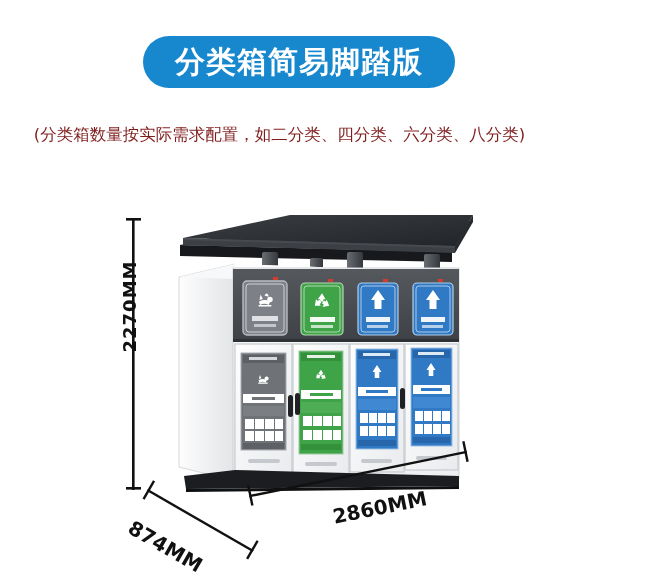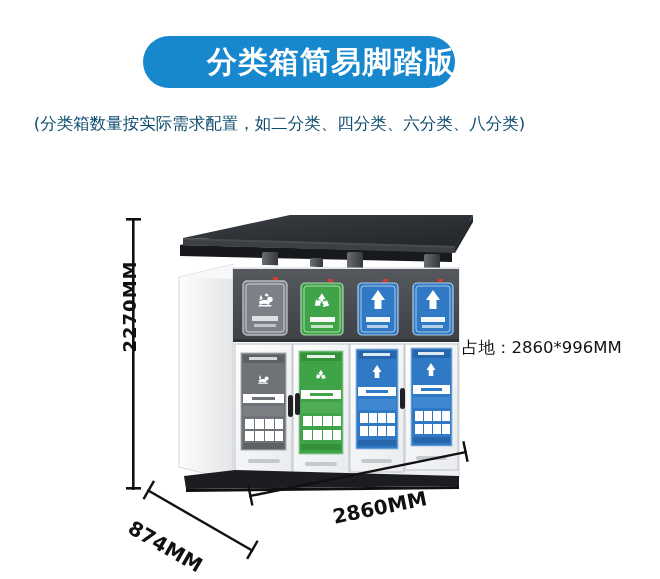--- a/index.html
+++ b/index.html
@@ -7,29 +7,29 @@
     width:660px;height:579px;background:#ffffff;
     font-family:"Liberation Sans","DejaVu Sans",sans-serif;
     overflow:hidden;position:relative;
   }
   .page{position:absolute;inset:0;}
 
   
   .title-banner{
     position:absolute;left:143px;top:36px;width:312px;height:52px;
     background:#1787ce;border-radius:26px;
-    display:flex;align-items:center;justify-content:flex-end;
+    display:flex;align-items:center;justify-content:center;
   }
   .title-banner span{
     color:#ffffff;font-size:30px;font-weight:bold;letter-spacing:1px;
     font-family:"DejaVu Sans","Liberation Sans",sans-serif;
   }
   .subtitle{
-    position:absolute;left:0;top:113px;width:559px;text-align:center;
-    font-size:16.5px;color:#0c4a6e;letter-spacing:0px;
+    position:absolute;left:0;top:124px;width:559px;text-align:center;
+    font-size:16.5px;color:#7f1d1d;letter-spacing:0px;
     font-family:"DejaVu Sans","Liberation Sans",sans-serif;
   }
   .dim-v-label{
     position:absolute;left:84px;top:296px;
     font-size:18px;font-weight:700;color:#111;letter-spacing:1px;
     transform:rotate(-90deg);transform-origin:center center;white-space:nowrap;
     font-family:"DejaVu Sans","Liberation Sans",sans-serif;
   }
   .dim-w-label{
     position:absolute;left:333px;top:505px;font-size:20px;font-weight:700;color:#111;
@@ -317,16 +317,15 @@
         <rect x="119.6" y="-10" width="2.4" height="21" fill="#111"></rect>
       </g>
     </g>
   </svg>
 
   <div class="dim-v-label">2270MM</div>
   <div class="dim-w-label">2860MM</div>
   <div class="dim-d-label">874MM</div>
 
   <div class="specs">
-    <div>占地：2860*996MM</div>
   </div>
 
 </div>
 
 </body></html>

